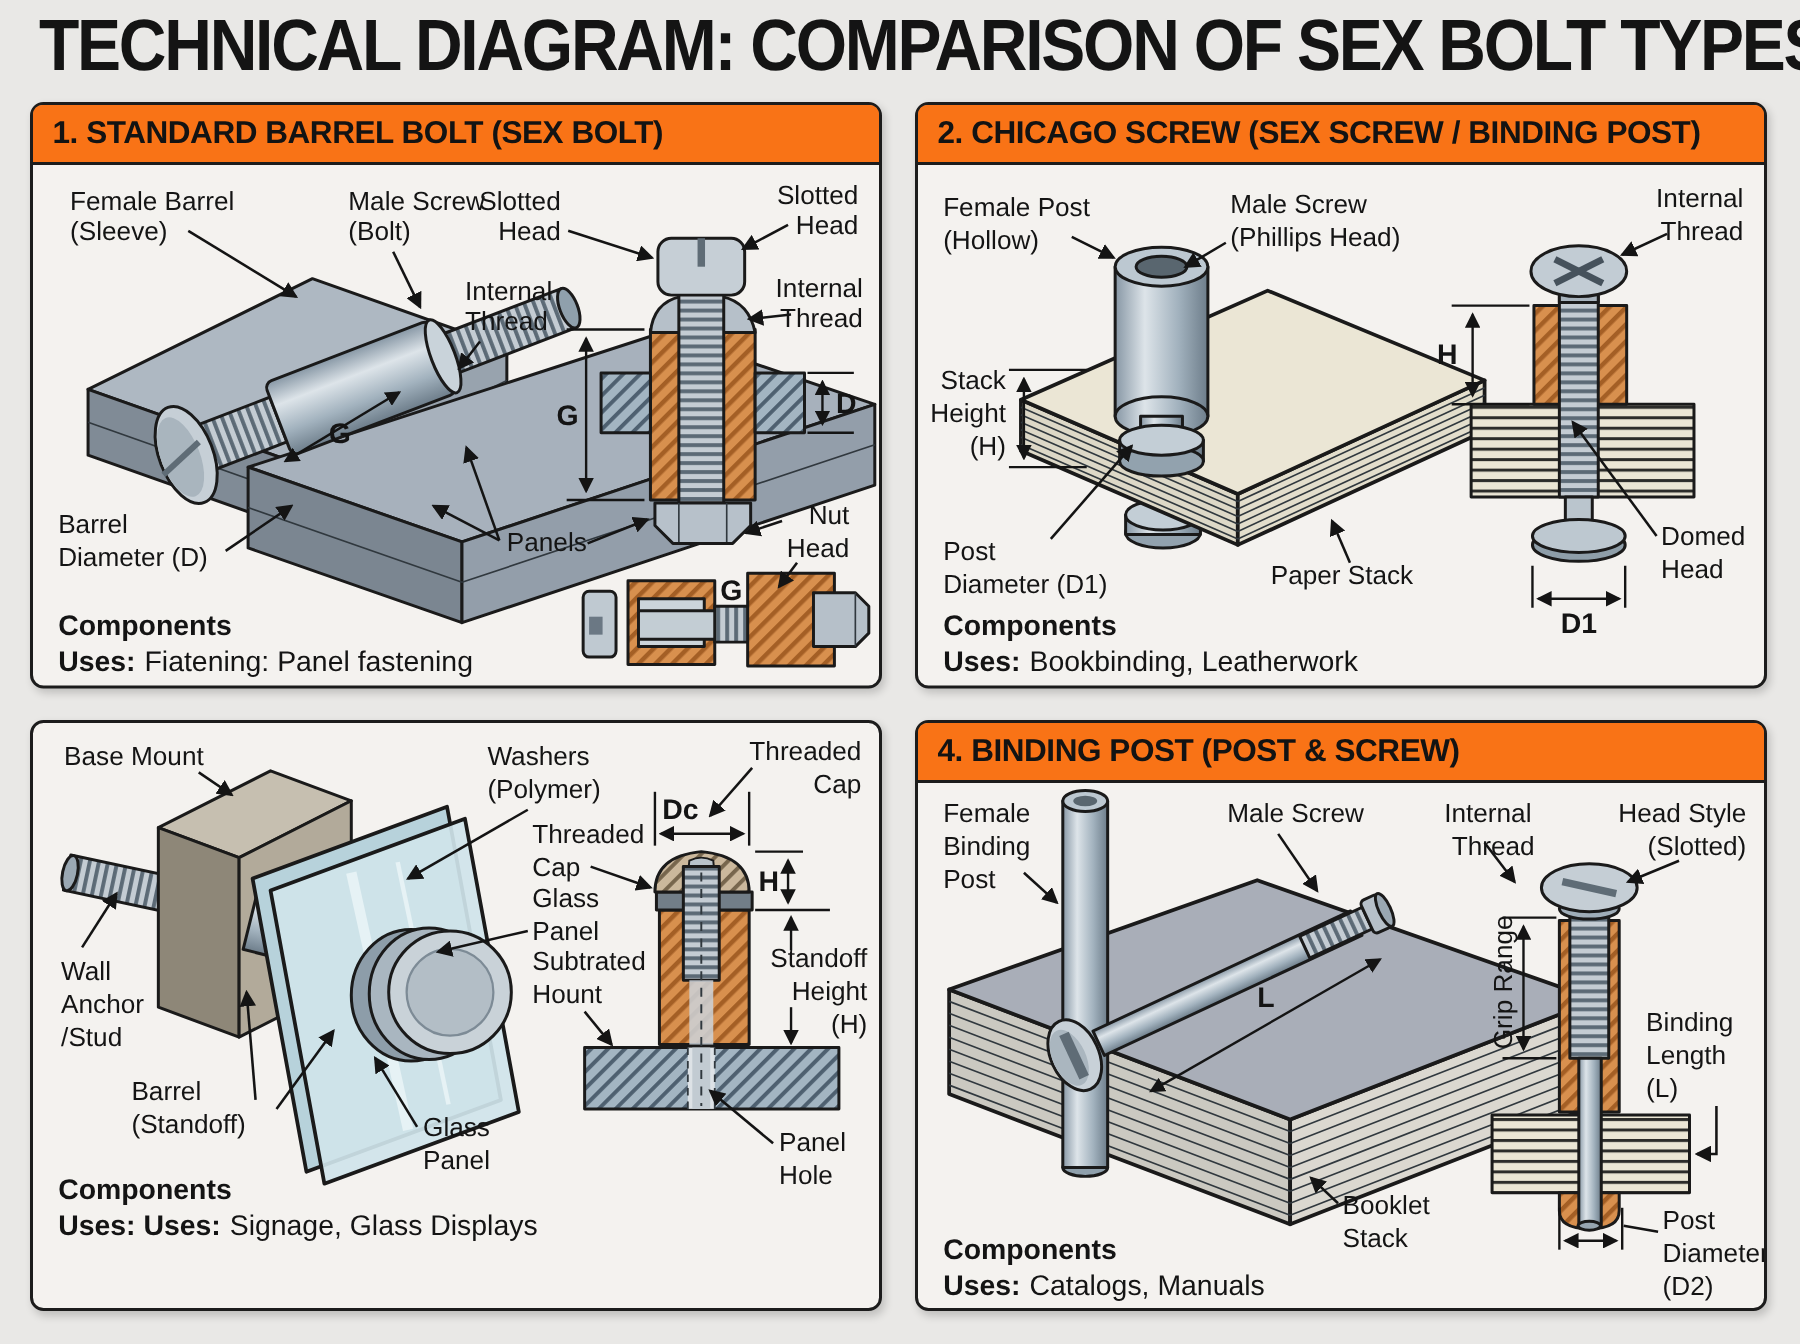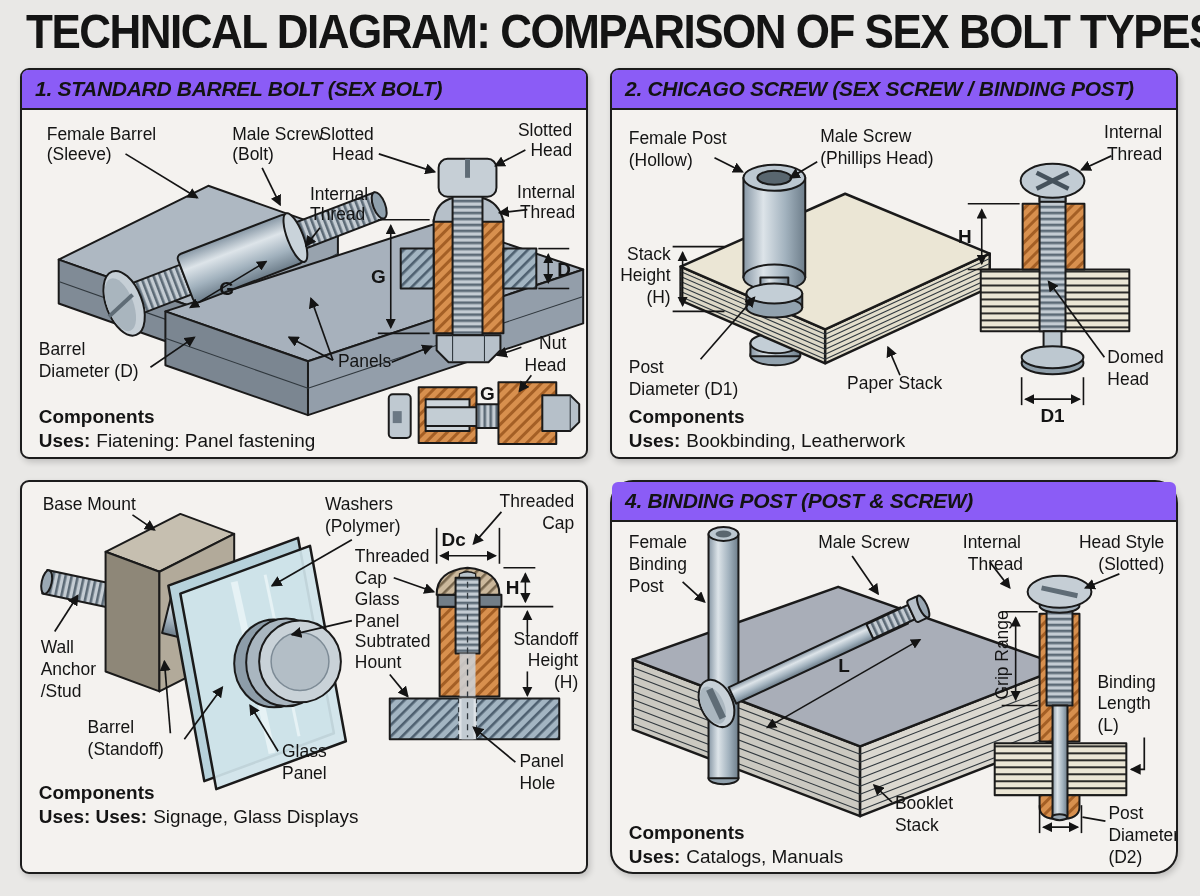--- a/index.html
+++ b/index.html
@@ -10,25 +10,25 @@
     transform:scaleY(1.10); transform-origin:top left; white-space:nowrap;
   }
   .panel {
     position:absolute; width:568px; background:#f4f2ef;
     border:2.5px solid #1c1c1c; border-radius:9px;
     box-shadow:2px 3px 6px rgba(0,0,0,.18);
   }
   #panel1 { left:20px;  top:68px;  height:391px; }
   #panel2 { left:610px; top:68px;  height:391px; }
   #panel3 { left:20px;  top:480px; height:394px; }
-  #panel4 { left:610px; top:480px; height:394px;border-radius:23px; }
+  #panel4 { left:610px; top:480px; height:394px; }
   .panel-header {
-    height:40px; background:#8b5cf6; border-bottom:2.5px solid #1c1c1c;
+    height:40px; background:#f97316; border-bottom:2.5px solid #1c1c1c;
     border-radius:6px 6px 0 0; line-height:38px; padding-left:13px;
-    font-size:21px; font-weight:800; color:#131313; letter-spacing:-0.3px; white-space:nowrap;font-style:italic;
+    font-size:21px; font-weight:800; color:#131313; letter-spacing:-0.3px; white-space:nowrap;
   }
   .panel-body { position:relative; height:calc(100% - 40px); }
   .panel-body svg { position:absolute; left:0; top:0; width:100%; height:100%; }
   svg .ol   { stroke:#1a1a1a; stroke-width:2; stroke-linejoin:round; }
   svg .ol25 { stroke:#1a1a1a; stroke-width:2.5; stroke-linejoin:round; }
   svg .thin { stroke:#30383e; stroke-width:1.1; }
   svg .ld   { stroke:#141414; stroke-width:1.7; fill:none; }
   svg .dm   { stroke:#141414; stroke-width:1.6; fill:none; }
   svg text.lb  { font:400 17.5px "Liberation Sans",sans-serif; fill:#141414; }
   svg text.dim { font:700 19px "Liberation Sans",sans-serif; fill:#141414; }

